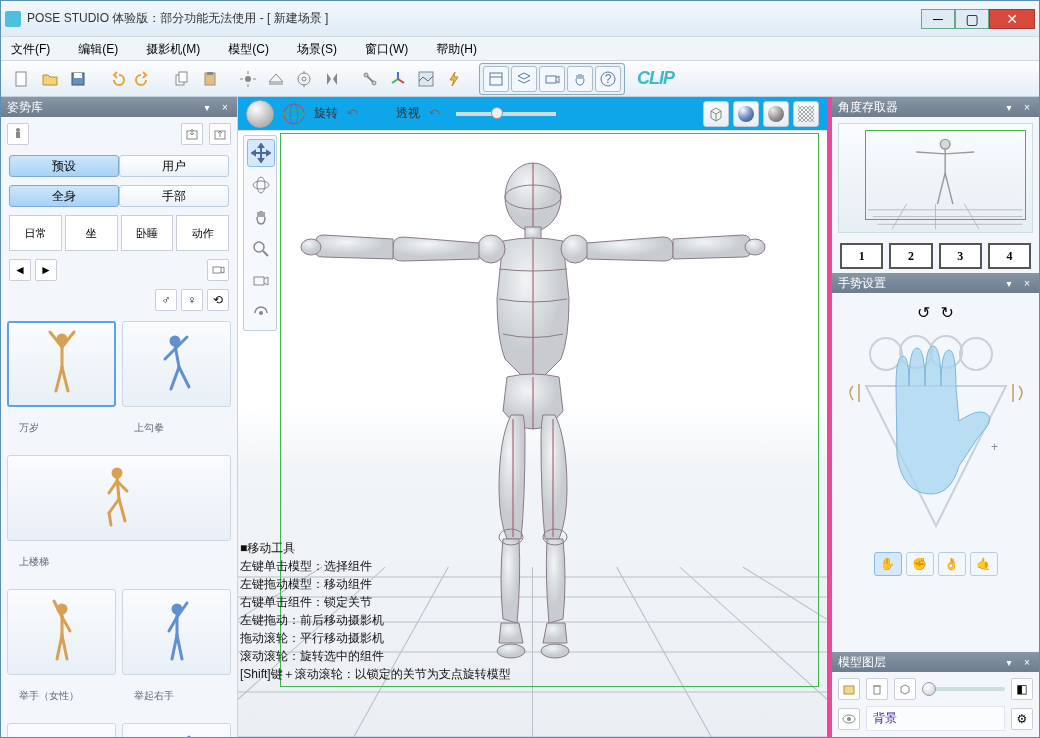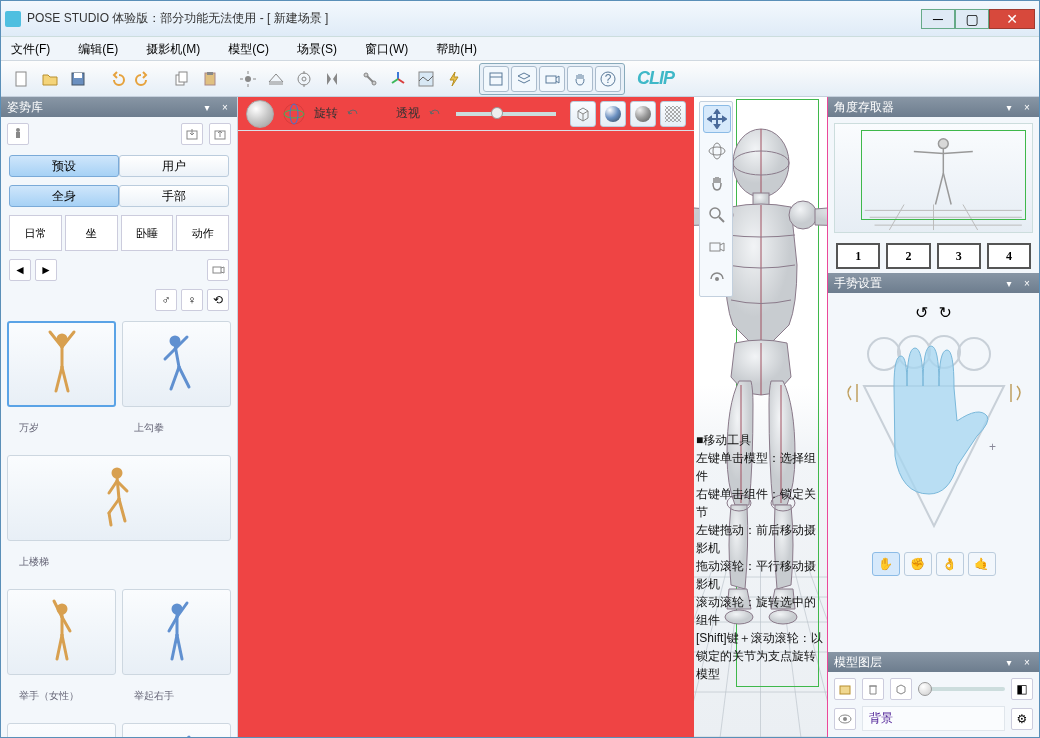--- a/index.html
+++ b/index.html
@@ -32,35 +32,35 @@
 .subtab{flex:1;height:36px;background:#fff;border:1px solid #ccd;display:flex;align-items:center;justify-content:center;font-size:11px;}
 .iconrow{display:flex;padding:4px 8px;gap:4px;align-items:center;}
 .smbtn{width:22px;height:22px;border:1px solid #ccd;background:#fff;border-radius:2px;display:flex;align-items:center;justify-content:center;}
 .posegrid{flex:1;overflow-y:auto;padding:6px;}
 .poserow{display:flex;gap:6px;margin-bottom:6px;}
 .posecell{flex:1;}
 .posethumb{width:100%;height:86px;background:linear-gradient(#fafcfe,#e8eff6);border:1px solid #cdd7e0;border-radius:3px;position:relative;overflow:hidden;}
 .posethumb.sel{border:2px solid #5aa3e6;}
 .posethumb .fig{position:absolute;left:50%;top:50%;transform:translate(-50%,-50%);}
 .posename{font-size:10px;color:#667;padding:14px 0;margin-left:12px;}
-.center{flex:1;display:flex;flex-direction:row;position:relative;background:#ef4444;}
+.center{flex:1;display:flex;flex-direction:column;position:relative;background:#0ea5e9;}
 .center-top{height:34px;display:flex;align-items:center;padding:0 8px;gap:8px;border-bottom:1px solid #d9e0e8;}
 .sphere{width:28px;height:28px;border-radius:50%;background:radial-gradient(circle at 35% 30%,#fff,#c8c8c8,#999);border:1px solid #aaa;}
 .gizmoicon{width:24px;height:24px;}
 .lbl{font-size:12px;color:#333;}
 .center-top .right{margin-left:auto;display:flex;gap:4px;}
 .rtbtn{width:26px;height:26px;border:1px solid #bcd;background:linear-gradient(#fafcfe,#e6eef6);border-radius:3px;display:flex;align-items:center;justify-content:center;}
 .viewport{flex:1;background:linear-gradient(#ffffff 45%,#f2f5f8 55%,#ebeff3);position:relative;overflow:hidden;}
 .greenbox{position:absolute;left:42px;top:2px;right:8px;bottom:50px;border:1px solid #3fb84b;}
 .floor{position:absolute;left:0;right:0;bottom:0;height:200px;}
 .helpbox{position:absolute;left:2px;bottom:54px;font-size:12px;line-height:18px;color:#111;}
 .vtool{position:absolute;left:5px;top:4px;width:34px;background:#f5f9fd;border:1px solid #c3d0de;border-radius:2px;padding:3px;display:flex;flex-direction:column;gap:4px;}
 .vtool .vt{width:28px;height:28px;border:1px solid transparent;border-radius:3px;display:flex;align-items:center;justify-content:center;}
 .vtool .vt.active{background:#d6e9fb;border-color:#8bbbe6;}
-.rightpanel{width:212px;background:#f3f7fb;border-left:1px solid #ec4899;display:flex;flex-direction:column;overflow:hidden;}
+.rightpanel{width:212px;background:#f3f7fb;border-left:5px solid #ec4899;display:flex;flex-direction:column;overflow:hidden;}
 .anglebody{padding:6px;}
 .anglethumb{width:100%;height:110px;background:linear-gradient(#fafcfe,#e6edf4);border:1px solid #cdd;position:relative;}
 .anglethumb .gb{position:absolute;left:26px;top:6px;right:6px;bottom:12px;border:1px solid #3fb84b;}
 .anglerow{display:flex;gap:6px;padding:4px 8px;align-items:center;}
 .aslot{flex:1;height:26px;border:2px solid #555;background:#fff;display:flex;align-items:center;justify-content:center;font-family:serif;font-weight:bold;}
 .sidebtns{position:absolute;left:6px;top:30px;display:flex;flex-direction:column;gap:10px;}
 .handbody{flex:1;padding:6px;display:flex;flex-direction:column;align-items:center;}
 .handarea{width:190px;height:220px;position:relative;}
 .handbtns{display:flex;gap:4px;justify-content:center;padding:6px;}
 .hbtn{width:28px;height:24px;border:1px solid #bcd;background:#f2f7fc;border-radius:3px;display:flex;align-items:center;justify-content:center;}
@@ -571,20 +571,21 @@
               <svg width="20" height="20">
                 <path d="M4 10a6 6 0 1112 0" fill="none" stroke="#888" stroke-width="1.5"></path>
                 <circle cx="10" cy="10" r="2" fill="#888"></circle>
               </svg>
             </div>
         </div>
 
         <div class="helpbox">
           <div>■移动工具</div>
           <div>左键单击模型：选择组件</div>
+          <div>左键拖动模型：移动组件</div>
           <div>右键单击组件：锁定关节</div>
           <div>左键拖动：前后移动摄影机</div>
           <div>拖动滚轮：平行移动摄影机</div>
           <div>滚动滚轮：旋转选中的组件</div>
           <div>[Shift]键＋滚动滚轮：以锁定的关节为支点旋转模型</div>
         </div>
       </div>
     </div>
 
     <div class="rightpanel">

